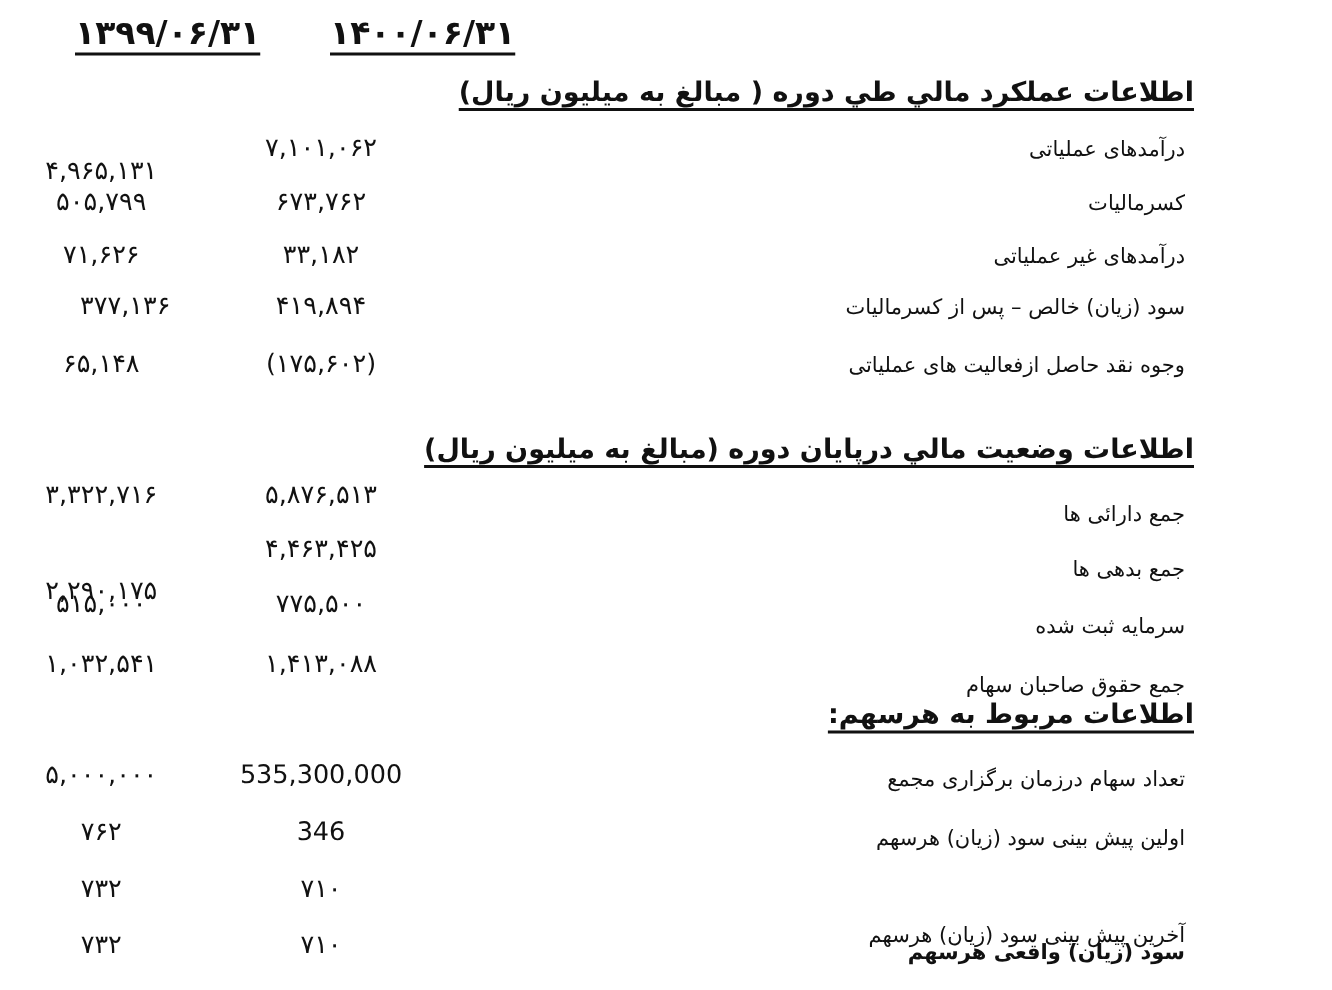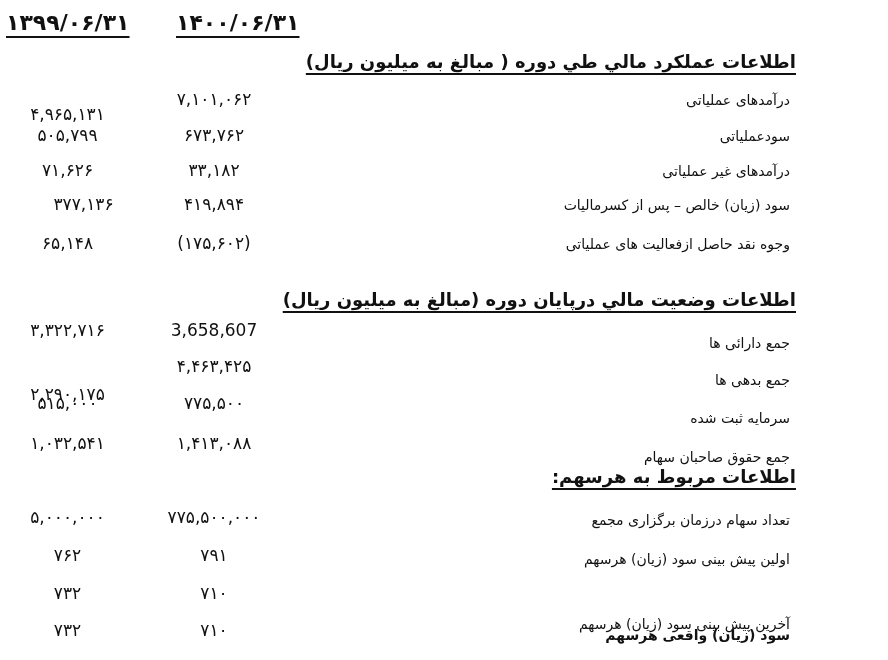--- a/index.html
+++ b/index.html
@@ -18,20 +18,21 @@
   .abs { position: absolute; }
   .date-hdr {
     font-family: "DejaVu Sans", sans-serif;
     font-weight: bold;
     font-size: 22px;
     text-decoration: underline;
     text-underline-offset: 6px;
     text-decoration-thickness: 2px;
     white-space: nowrap;
     direction: rtl;
+    margin-left: 44px;
   }
   .num {
     font-family: "DejaVu Sans", sans-serif;
     font-size: 17px;
     white-space: nowrap;
     direction: ltr;
     text-align: center;
   }
   .col-prev { left: 0px; width: 135px; }
   .col-cur  { left: 140px; width: 148px; }
@@ -61,62 +62,62 @@
 
 <div class="abs date-hdr" style="left:6px; top:10px;">۱۳۹۹/۰۶/۳۱</div>
 <div class="abs date-hdr" style="left:176px; top:10px;">۱۴۰۰/۰۶/۳۱</div>
 
 <div class="abs sec-hdr" style="top:51px;">اطلاعات عملکرد مالي طي دوره ( مبالغ به ميليون ريال)</div>
 
 <div class="abs lbl" style="top:92px;">درآمدهای عملیاتی</div>
 <div class="abs num col-cur" style="top:89px;">۷,۱۰۱,۰۶۲</div>
 <div class="abs num col-prev" style="top:104px;">۴,۹۶۵,۱۳۱</div>
 
-<div class="abs lbl" style="top:128px;">سودعملیاتی</div>
+<div class="abs lbl" style="top:128px;">کسرمالیات</div>
 <div class="abs num col-cur" style="top:125px;">۶۷۳,۷۶۲</div>
 <div class="abs num col-prev" style="top:125px;">۵۰۵,۷۹۹</div>
 
 <div class="abs lbl" style="top:163px;">درآمدهای غیر عملیاتی</div>
 <div class="abs num col-cur" style="top:160px;">۳۳,۱۸۲</div>
 <div class="abs num col-prev" style="top:160px;">۷۱,۶۲۶</div>
 
 <div class="abs lbl" style="top:197px;">سود (زیان) خالص – پس از کسرمالیات</div>
 <div class="abs num col-cur" style="top:194px;">۴۱۹,۸۹۴</div>
 <div class="abs num col-prev" style="top:194px;padding-left:16px;">۳۷۷,۱۳۶</div>
 
 <div class="abs lbl" style="top:236px;">وجوه نقد حاصل ازفعالیت های عملیاتی</div>
 <div class="abs num col-cur" style="top:233px;">(۱۷۵,۶۰۲)</div>
 <div class="abs num col-prev" style="top:233px;">۶۵,۱۴۸</div>
 
 <div class="abs sec-hdr" style="top:289px;">اطلاعات وضعيت مالي درپايان دوره (مبالغ به ميليون ريال)</div>
 
 <div class="abs lbl" style="top:335px;">جمع دارائی ها</div>
-<div class="abs num col-cur" style="top:320px;">3,658,607</div>
+<div class="abs num col-cur" style="top:320px;">۵,۸۷۶,۵۱۳</div>
 <div class="abs num col-prev" style="top:320px;">۳,۳۲۲,۷۱۶</div>
 
 <div class="abs lbl" style="top:372px;">جمع بدهی ها</div>
 <div class="abs num col-cur" style="top:356px;">۴,۴۶۳,۴۲۵</div>
 <div class="abs num col-prev" style="top:356px;margin-top:28px;">۲,۲۹۰,۱۷۵</div>
 
 <div class="abs lbl" style="top:410px;">سرمایه ثبت شده</div>
 <div class="abs num col-cur" style="top:393px;">۷۷۵,۵۰۰</div>
 <div class="abs num col-prev" style="top:393px;">۵۱۵,۰۰۰</div>
 
 <div class="abs lbl" style="top:449px;">جمع حقوق صاحبان سهام</div>
 <div class="abs num col-cur" style="top:433px;">۱,۴۱۳,۰۸۸</div>
 <div class="abs num col-prev" style="top:433px;">۱,۰۳۲,۵۴۱</div>
 
 <div class="abs sec-hdr" style="top:466px;">اطلاعات مربوط به هرسهم:</div>
 
 <div class="abs lbl" style="top:512px;">تعداد سهام درزمان برگزاری مجمع</div>
-<div class="abs num col-cur" style="top:507px;">۷۷۵,۵۰۰,۰۰۰</div>
+<div class="abs num col-cur" style="top:507px;">535,300,000</div>
 <div class="abs num col-prev" style="top:507px;">۵,۰۰۰,۰۰۰</div>
 
 <div class="abs lbl" style="top:551px;">اولین پیش بینی سود (زیان) هرسهم</div>
-<div class="abs num col-cur" style="top:545px;">۷۹۱</div>
+<div class="abs num col-cur" style="top:545px;">346</div>
 <div class="abs num col-prev" style="top:545px;">۷۶۲</div>
 
 <div class="abs lbl" style="top:589px;margin-top:27px;">آخرین پیش بینی سود (زیان) هرسهم</div>
 <div class="abs num col-cur" style="top:583px;">۷۱۰</div>
 <div class="abs num col-prev" style="top:583px;">۷۳۲</div>
 
 <div class="abs lbl b" style="top:627px;margin-left:17px;">سود (زیان) واقعی هرسهم</div>
 <div class="abs num col-cur" style="top:620px;">۷۱۰</div>
 <div class="abs num col-prev" style="top:620px;">۷۳۲</div>
 

